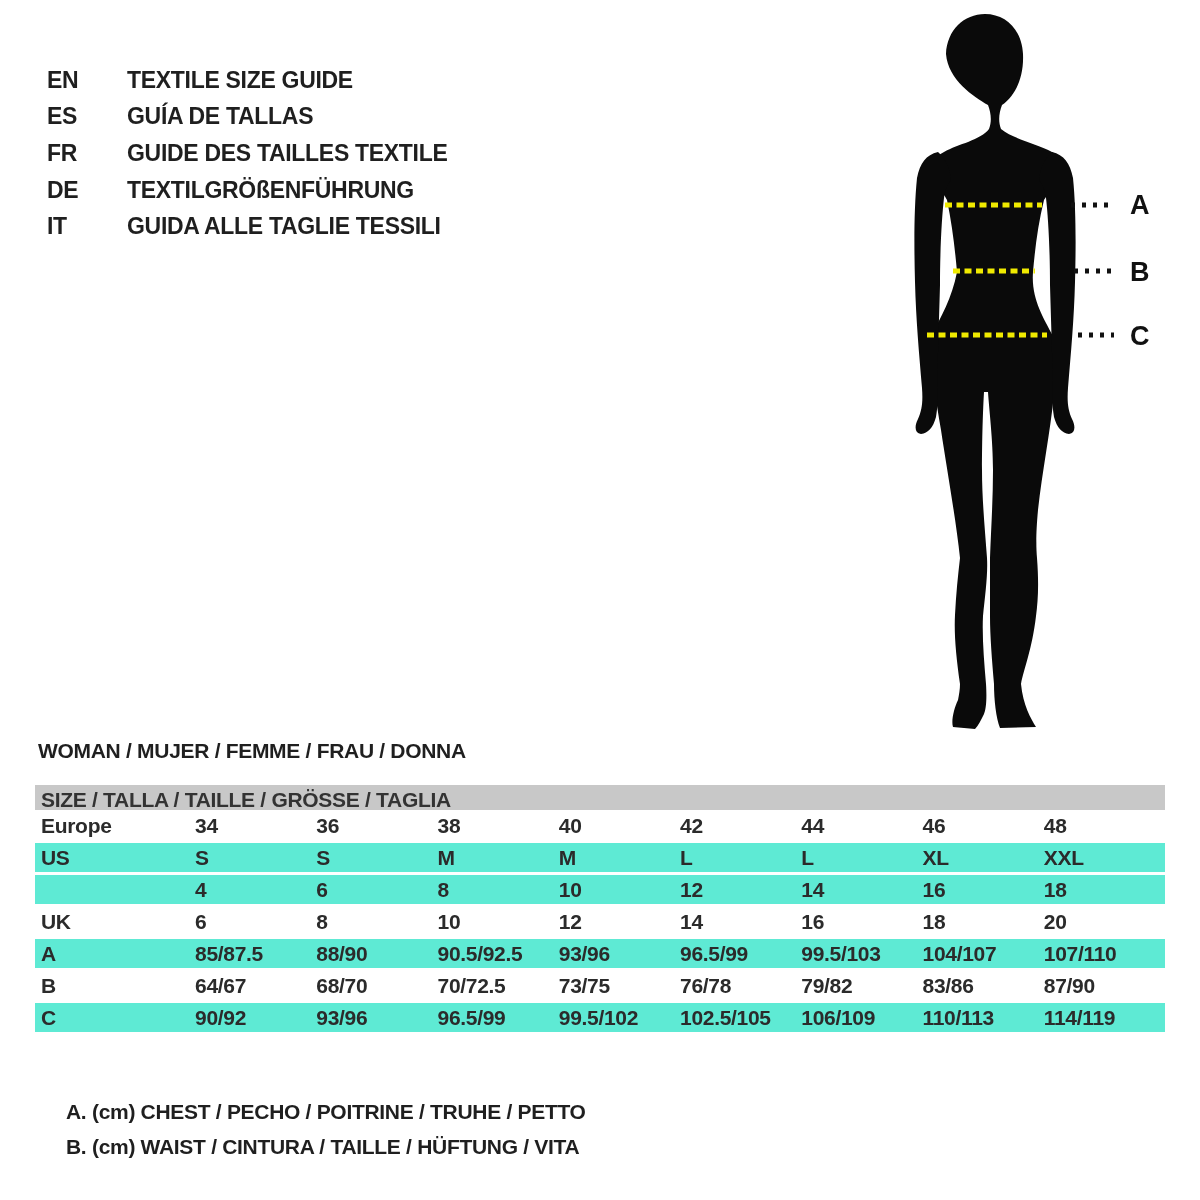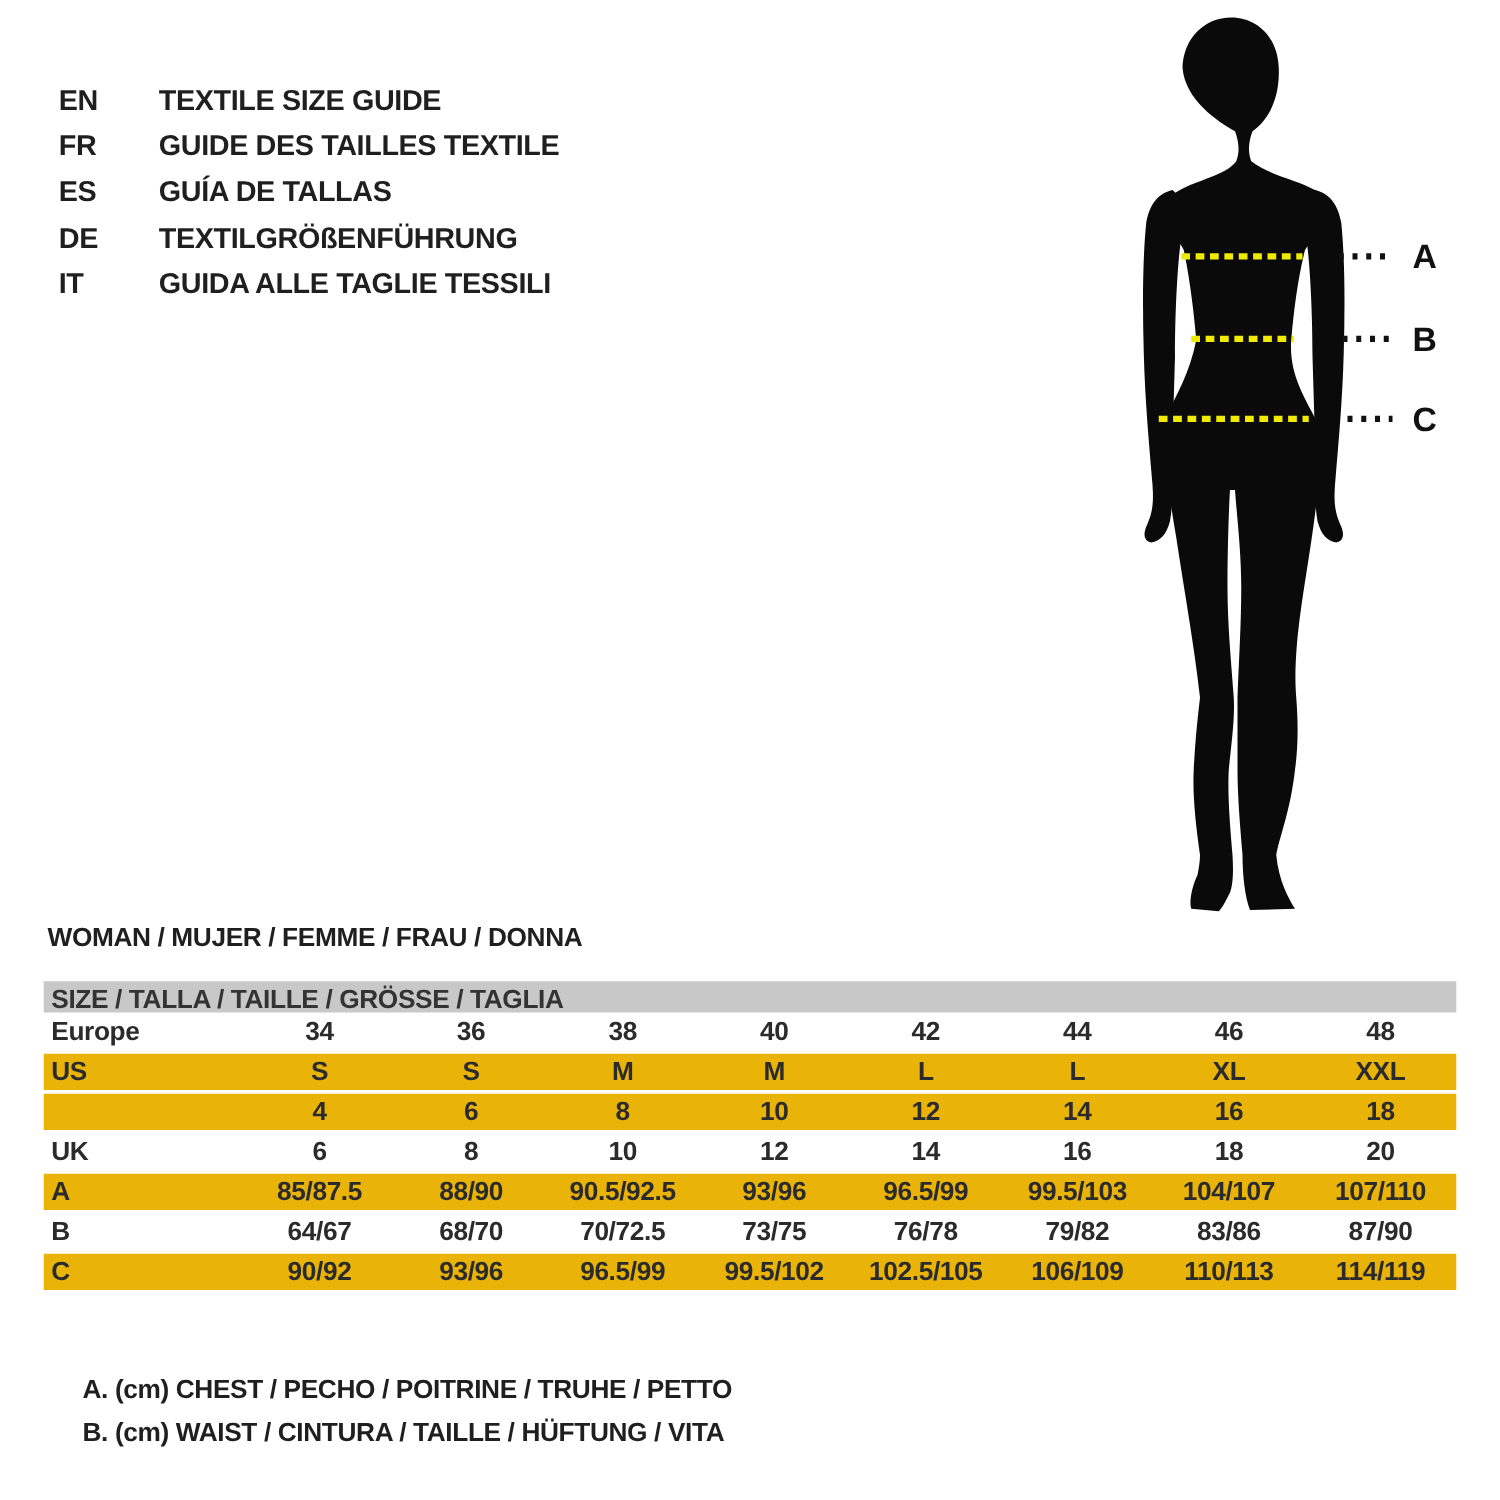--- a/index.html
+++ b/index.html
@@ -45,45 +45,45 @@
     background: #c8c8c8; color: #333;
     font-size: 21px; padding-left: 6px; letter-spacing: -0.3px;
     margin-bottom: 1px;
   }
   .t-row {
     display: grid; grid-template-columns: 160px repeat(8, 1fr);
     height: 29px; align-items: center;
     margin-bottom: 3px;
     font-size: 21px; letter-spacing: -0.3px; color: #2b2b2b;
   }
-  .t-row.shaded { background: #eab308; }
+  .t-row.shaded { background: #5eead4; }
   .t-label { padding-left: 6px; text-align: left; }
-  .t-cell { text-align: center; }
+  .t-cell { }
 
   
   .legend { position: absolute; left: 38px; top: 1094px; }
   .legend-line { font-size: 21px; line-height: 35px; letter-spacing: -0.3px; white-space: nowrap; margin-left: 28px; }
 </style>
 </head>
 <body>
 
 <div class="page">
 
   <section class="lang-block">
     <div class="lang-row">
       <span>EN</span>
       <span>TEXTILE SIZE GUIDE</span>
     </div>
     <div class="lang-row">
+      <span>ES</span>
+      <span>GUÍA DE TALLAS</span>
+    </div>
+    <div class="lang-row">
       <span>FR</span>
       <span>GUIDE DES TAILLES TEXTILE</span>
-    </div>
-    <div class="lang-row">
-      <span>ES</span>
-      <span>GUÍA DE TALLAS</span>
     </div>
     <div class="lang-row">
       <span>DE</span>
       <span>TEXTILGRÖßENFÜHRUNG</span>
     </div>
     <div class="lang-row">
       <span>IT</span>
       <span>GUIDA ALLE TAGLIE TESSILI</span>
     </div>
   </section>

